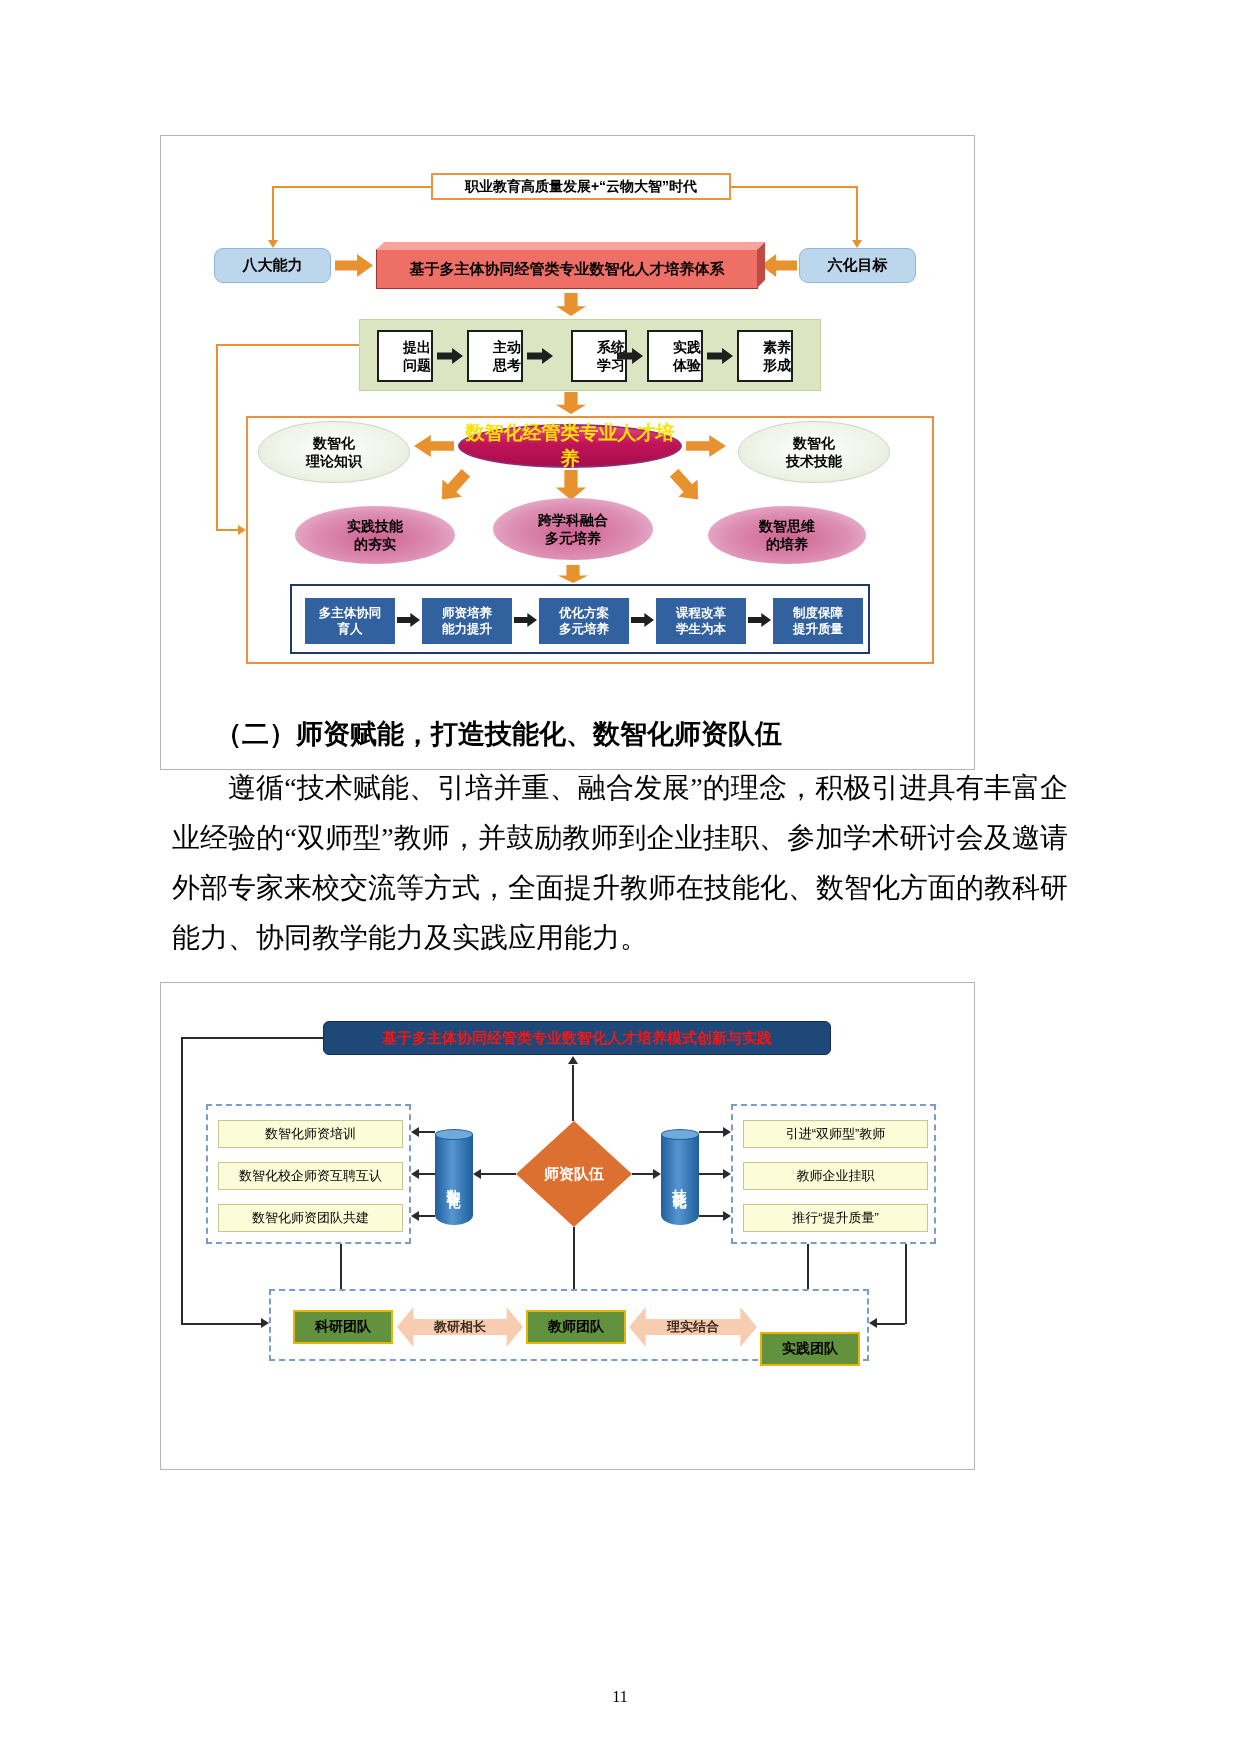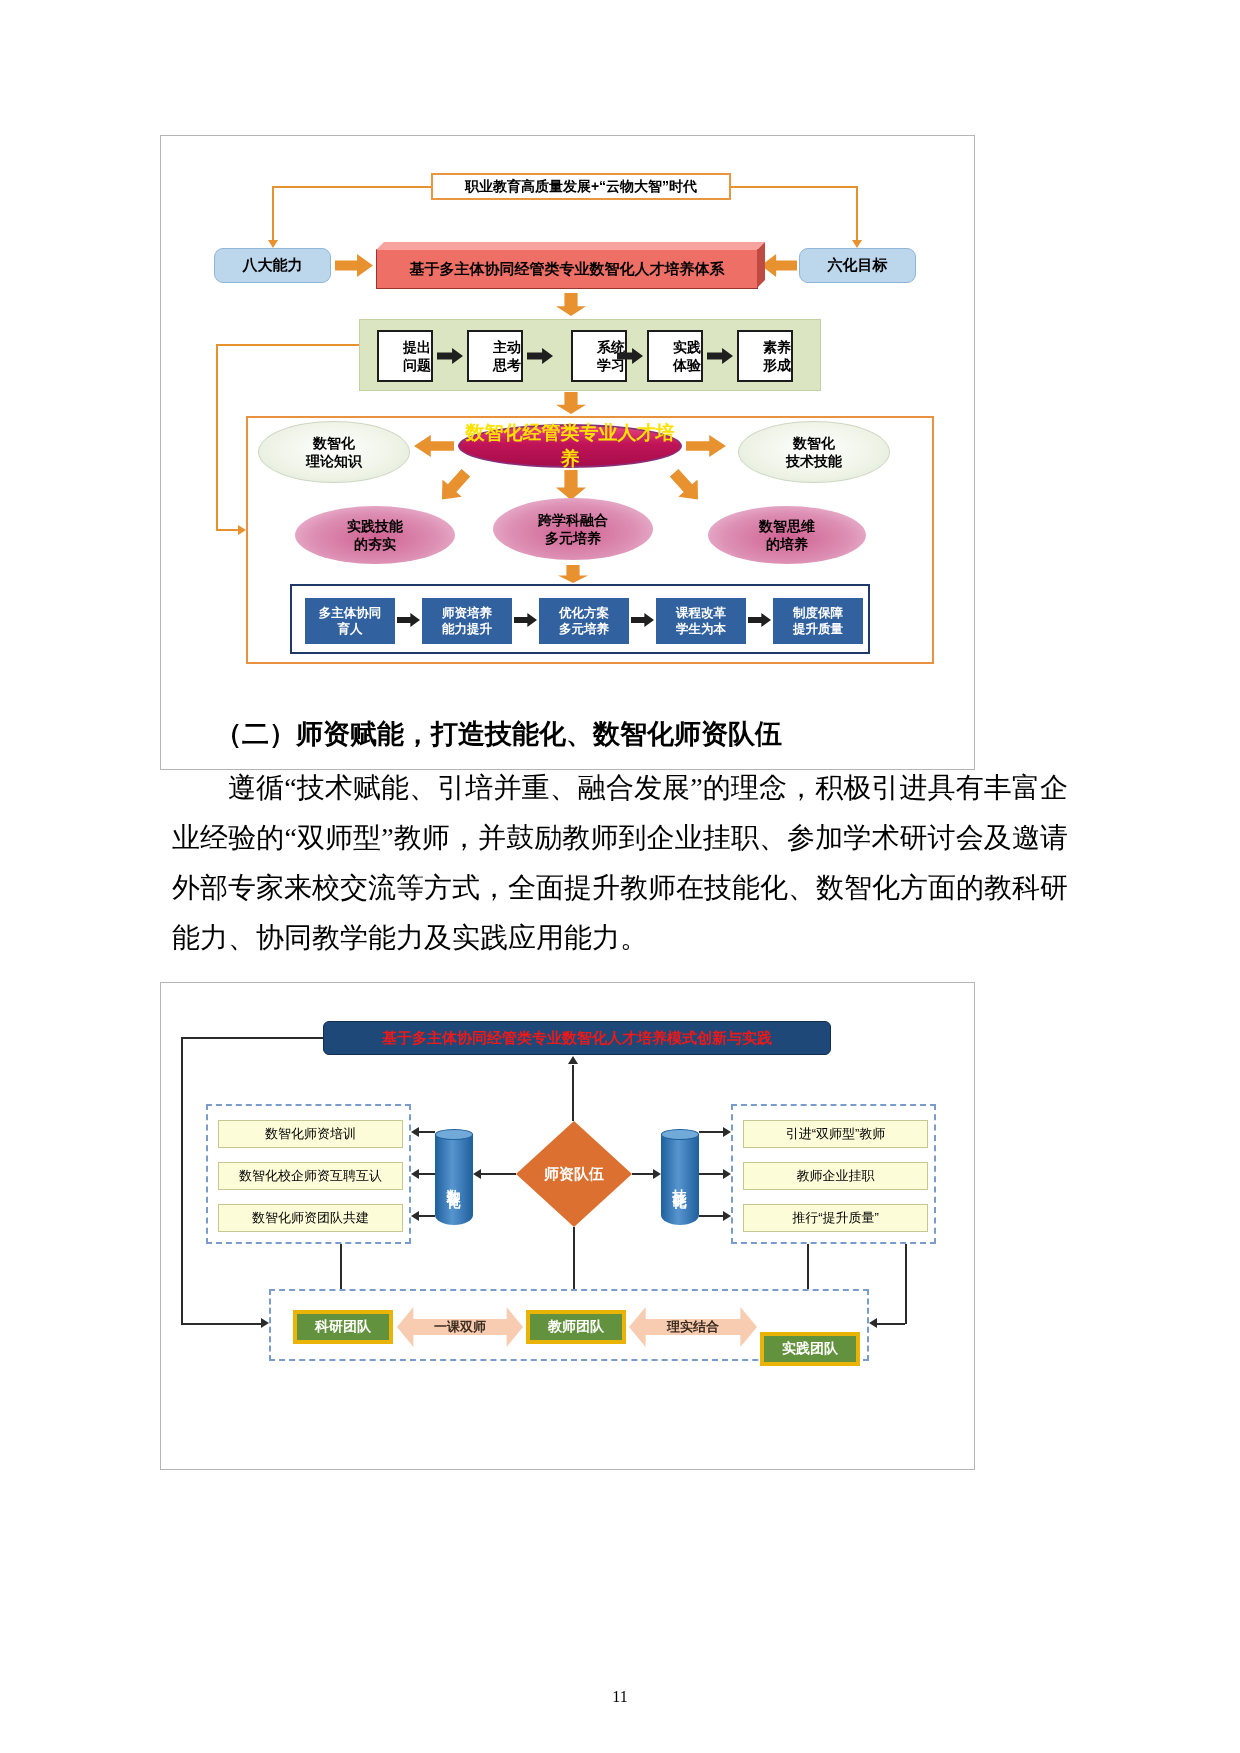--- a/index.html
+++ b/index.html
@@ -44,21 +44,21 @@
          border-radius:50%;font-weight:bold;font-size:14px;}
   .oregion{border:2px solid #e8913f;}
   .mrow{background:#fff;border:2px solid #1f3a67;}
   .mbox{background:#31619f;color:#fff;font-weight:bold;font-size:12.5px;}
 
   
   .banner{background:#1d4877;border:1px solid #142f4e;border-radius:6px;color:#f01818;font-weight:bold;font-size:15px;}
   .diamond{background:#db7031;clip-path:polygon(50% 0,100% 50%,50% 100%,0 50%);color:#fff;font-weight:bold;font-size:15px;}
   .grp{border:2px dashed #7a9ccc;background:#fff;}
   .ybox{background:#fdfcd8;border:1px solid #c6c693;font-size:13px;}
-  .team{background:#63923e;border:4px solid #eab308;color:#ffffff;font-weight:bold;font-size:14px;text-align:right;}
+  .team{background:#63923e;border:2px solid #eab308;color:#000000;font-weight:bold;font-size:14px;text-align:right;}
   .vcyl-body{position:absolute;left:0;right:0;top:5px;bottom:0;
              background:linear-gradient(90deg,#1e5f9c,#5795cf 45%,#1e5f9c);
              border-radius:0 0 50% 50%/0 0 10px 10px;}
   .vcyl-top{position:absolute;left:0;right:0;top:0;height:11px;background:#71a9d9;
             border:1px solid #1e5f9c;border-radius:50%;box-sizing:border-box;}
   .vcyl-label{position:absolute;inset:10px 0 0 0;display:flex;align-items:center;justify-content:center;
               color:#fff;font-weight:bold;font-size:14px;writing-mode:vertical-rl;text-orientation:upright;letter-spacing:3px;}
   .dbl{position:absolute;inset:0;background:#f7ccb1;
        clip-path:polygon(0 50%,13% 0,13% 30%,87% 30%,87% 0,100% 50%,87% 100%,87% 70%,13% 70%,13% 100%);}
   .dbl-label{position:absolute;inset:0;font-weight:bold;font-size:13px;color:#3d2c20;}
@@ -220,21 +220,21 @@
     <div class="tri tri-d" style="left:175px;top:316px;"></div>
     <div class="ln" style="left:412px;top:244px;width:2px;height:72px;"></div>
     <div class="tri tri-d" style="left:408px;top:316px;"></div>
     <div class="ln" style="left:646px;top:261px;width:2px;height:55px;"></div>
     <div class="tri tri-d" style="left:642px;top:316px;"></div>
 
     <div class="abs grp" style="left:108px;top:306px;width:600px;height:72px;">
       <div class="abs ctr team" style="left:22px;top:19px;width:100px;height:34px;">科研团队</div>
       <div class="abs" style="left:126px;top:16px;width:126px;height:40px;">
         <div class="dbl"></div>
-        <div class="dbl-label ctr">一课双师</div>
+        <div class="dbl-label ctr">教研相长</div>
       </div>
       <div class="abs ctr team" style="left:255px;top:19px;width:100px;height:34px;">教师团队</div>
       <div class="abs" style="left:358px;top:16px;width:128px;height:40px;">
         <div class="dbl"></div>
         <div class="dbl-label ctr">理实结合</div>
       </div>
       <div class="abs ctr team" style="left:489px;top:19px;width:100px;height:34px;margin-top:22px;">实践团队</div>
     </div>
 
     <div class="ln" style="left:20px;top:54px;width:142px;height:2px;"></div>

